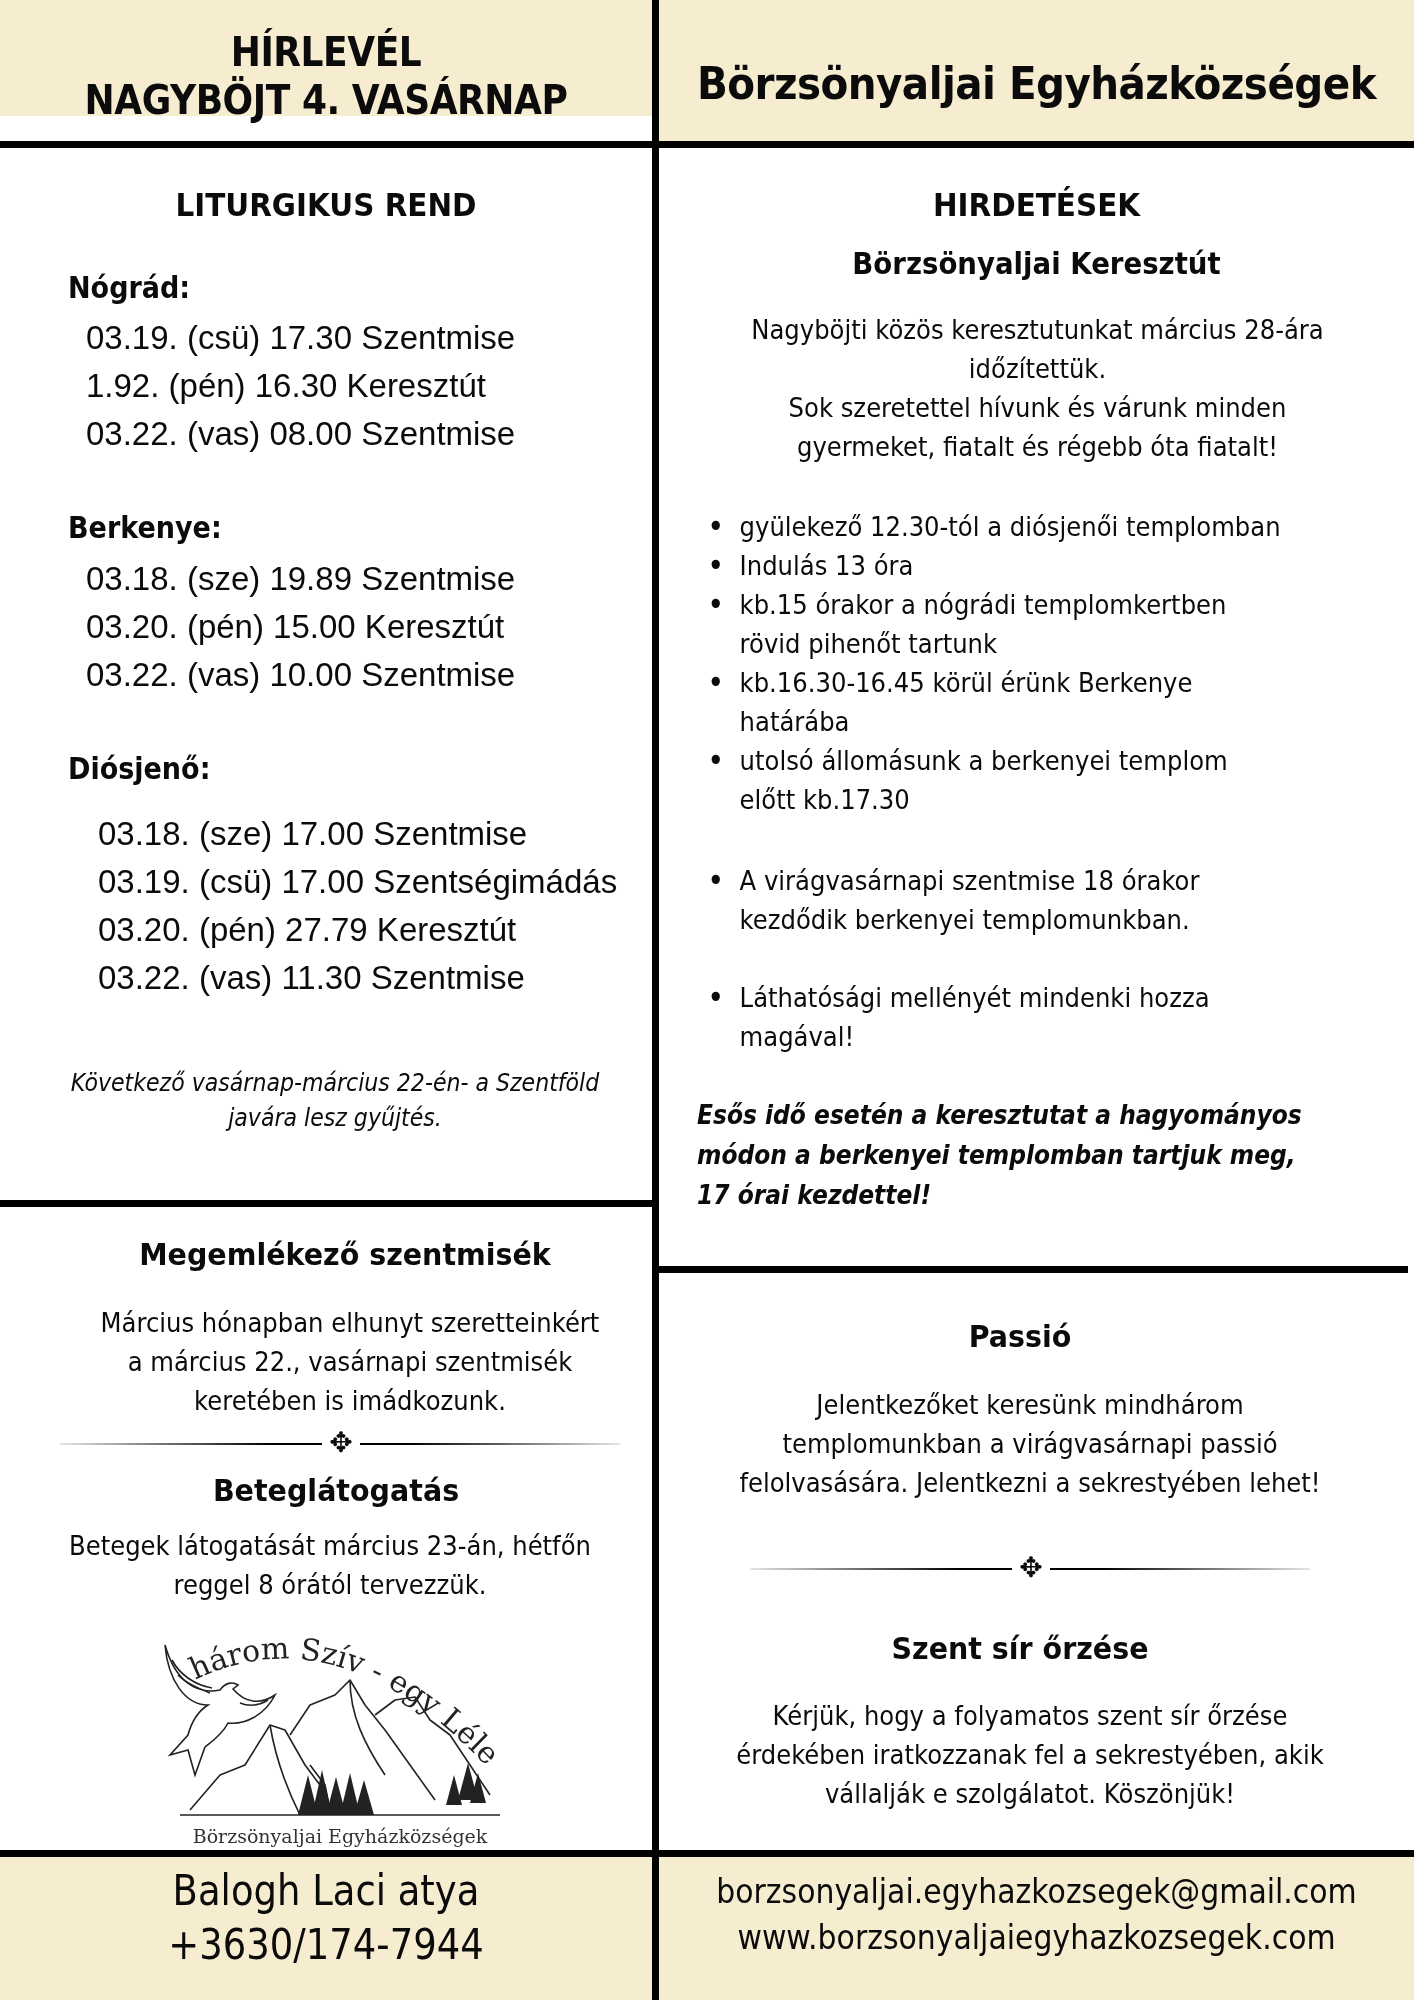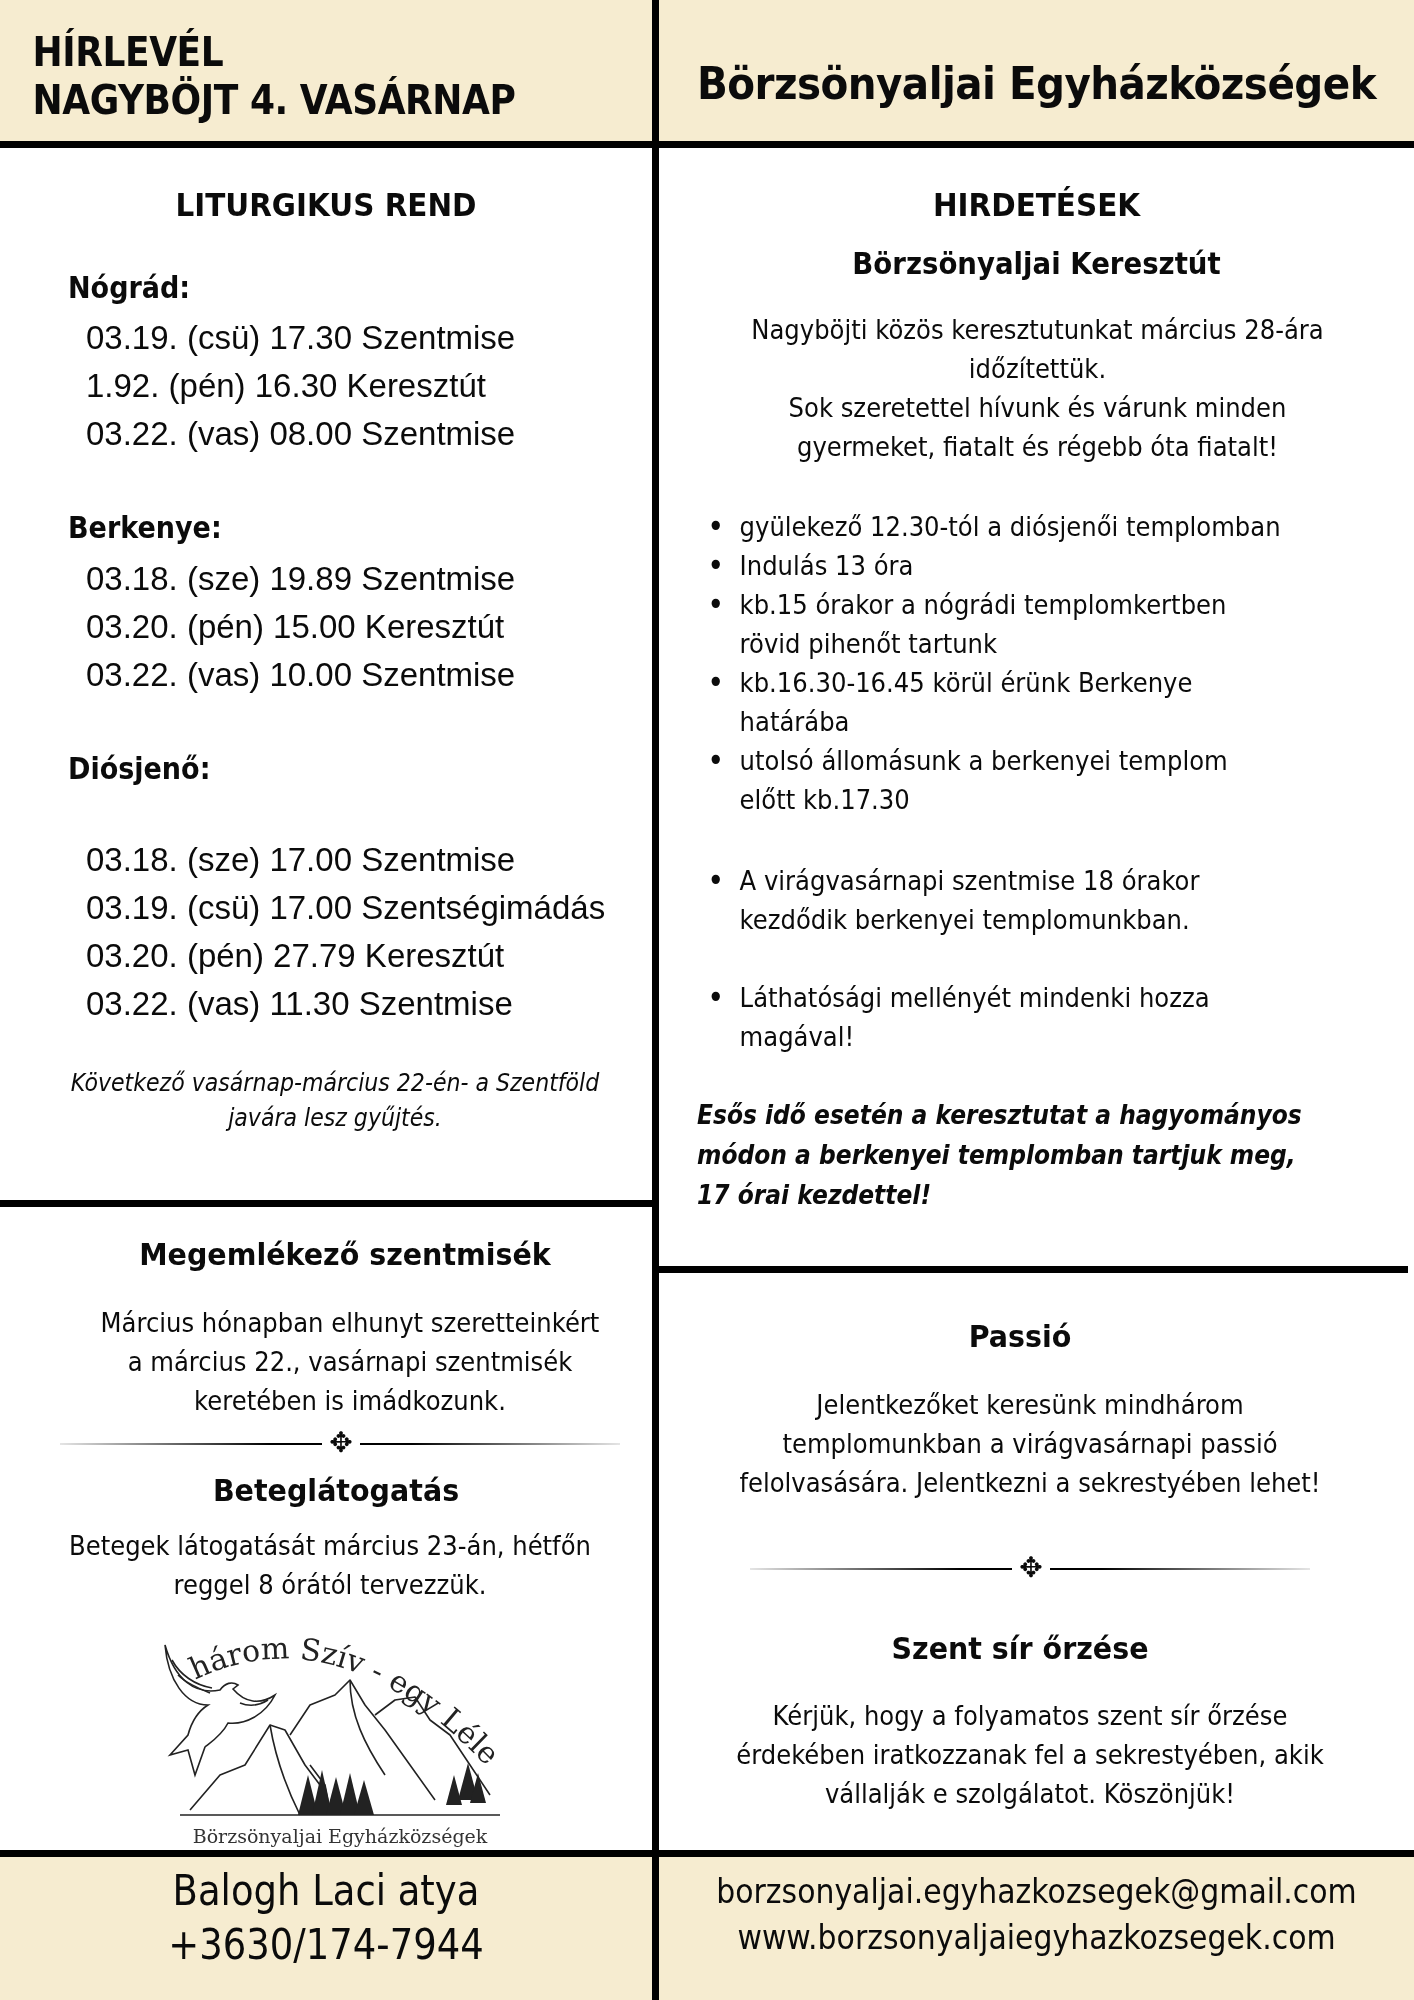--- a/index.html
+++ b/index.html
@@ -7,21 +7,21 @@
     width: 1414px; height: 2000px; position: relative; overflow: hidden;
     background: #ffffff; color: #0b0b0b;
     font-family: "Liberation Sans", "DejaVu Sans", sans-serif;
   }
   .abs { position: absolute; }
   .beige { background: #f6ecd0; }
   .vline { position: absolute; background: #000; width: 7px; }
   .hline { position: absolute; background: #000; height: 7px; }
 
   
-  .hdr-left { left: 0; top: 0; width: 652px; height: 141px; }
+  .hdr-left { left: 0; top: 0; width: 652px; height: 116px; text-align: center; }
   .hdr-left .t1, .hdr-left .t2 {
     font-family: "DejaVu Sans", sans-serif; font-weight: bold; letter-spacing: -0.5px;
     font-size: 40px; line-height: 48px; transform: scaleX(0.9);
   }
   .hdr-left .t1 { margin-top: 28px; }
   .hdr-right { left: 659px; top: 0; width: 755px; height: 141px; }
   .hdr-right .title {
     position: absolute; left: 0; right: 0; top: 58px; text-align: center;
     font-family: "DejaVu Sans", sans-serif; font-weight: bold; font-size: 44px;
     letter-spacing: -0.6px; transform: scaleX(0.92);
@@ -92,21 +92,21 @@
 </div>
 
 <div class="parish" style="top:510px;">Berkenye:</div>
 <div class="mass" style="top:555px;">
   <div>03.18. (sze) 19.89 Szentmise</div>
   <div>03.20. (pén) 15.00 Keresztút</div>
   <div>03.22. (vas) 10.00 Szentmise</div>
 </div>
 
 <div class="parish" style="top:751px;">Diósjenő:</div>
-<div class="mass" style="top:836px;">
+<div class="mass" style="top:810px;margin-left:12px;">
   <div>03.18. (sze) 17.00 Szentmise</div>
   <div>03.19. (csü) 17.00 Szentségimádás</div>
   <div>03.20. (pén) 27.79 Keresztút</div>
   <div>03.22. (vas) 11.30 Szentmise</div>
 </div>
 
 <div class="abs note-italic">
   <div>Következő vasárnap-március 22-én- a Szentföld</div>
   <div>javára lesz gyűjtés.</div>
 </div>

